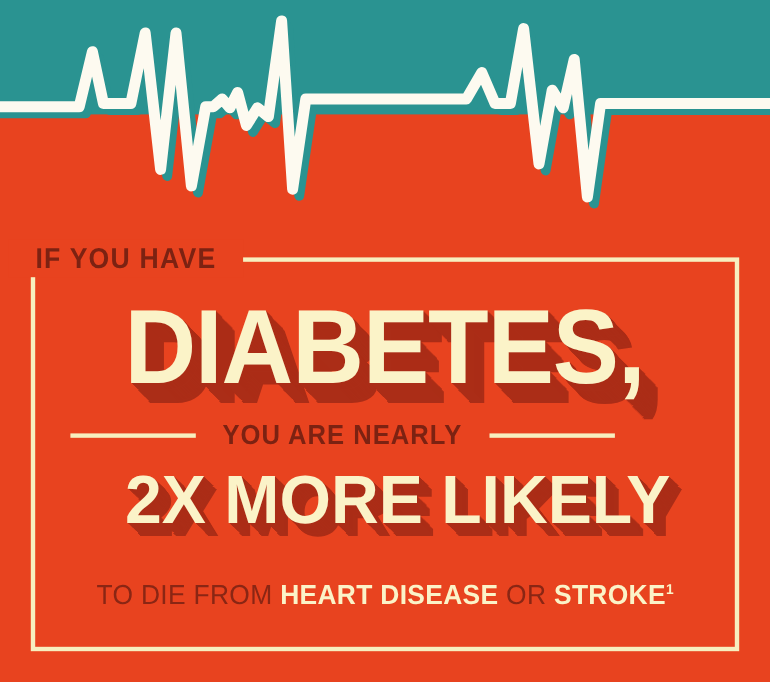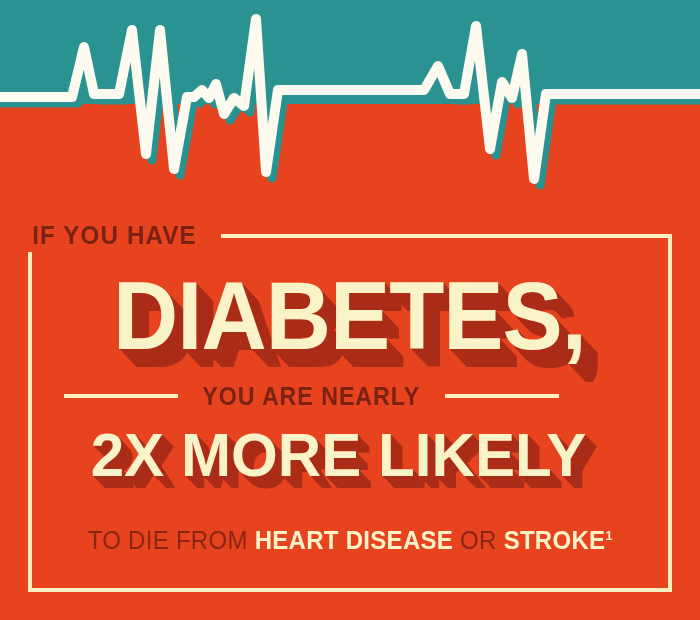--- a/index.html
+++ b/index.html
@@ -129,20 +129,21 @@
     transform: scaleX(0.93);
   }
 
   
   .headline-sub {
     position: absolute;
     left: 0;
     top: 424px;
     width: 678px;
     text-align: center;
+    padding-left: 23px;
   }
   .headline-sub .txt {
     display: inline-block;
     font-size: 62px;
     font-weight: bold;
     color: #fbf3c8;
     letter-spacing: 0px;
     line-height: 1;
     transform: scaleX(0.97);
     text-shadow:

